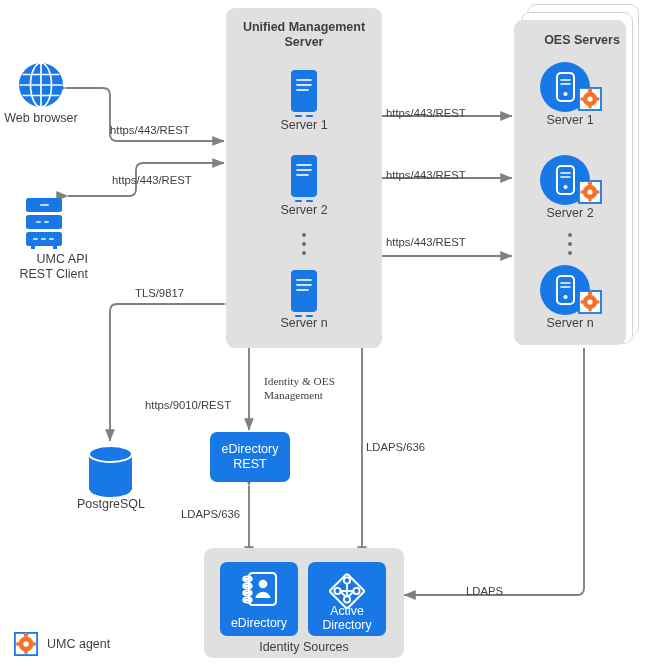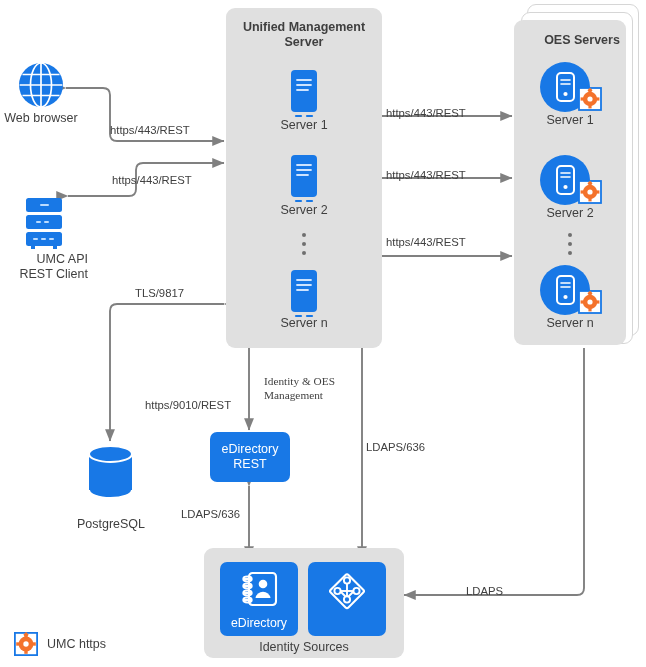--- a/index.html
+++ b/index.html
@@ -208,21 +208,21 @@
   <div class="node-label" style="left:0px;top:252px;width:88px;text-align:right;">UMC API
 REST Client</div>
 
   <div class="abs" style="left:88px;top:446px;">
     <svg width="45" height="52" viewBox="0 0 45 52">
       <path d="M1,8 L1,44 a21.5,8 0 0 0 43,0 L44,8 z" fill="#1878e6"></path>
       <ellipse cx="22.5" cy="8" rx="21.5" ry="8" fill="#1878e6" stroke="#ffffff" stroke-width="2"></ellipse>
       <path d="M1,44 a21.5,8 0 0 0 43,0" fill="none" stroke="#ffffff" stroke-width="2"></path>
     </svg>
   </div>
-  <div class="node-label" style="left:64px;top:497px;width:94px;margin-top:20px;">PostgreSQL</div>
+  <div class="node-label" style="left:64px;top:497px;width:94px;">PostgreSQL</div>
 
   <div class="group-box" style="left:226px;top:8px;width:156px;height:340px;"></div>
   <div class="group-title" style="left:226px;top:20px;width:156px;">Unified Management
 Server</div>
 
   <div class="abs" style="left:289px;top:70px;">
     <svg width="30" height="48" viewBox="0 0 30 48">
       <rect x="2" y="0" width="26" height="42" rx="4" fill="#1878e6"></rect>
       <g stroke="#cde3ff" stroke-width="1.8" stroke-linecap="round">
         <line x1="8" y1="10" x2="22" y2="10"></line>
@@ -401,35 +401,37 @@
         <line x1="15" y1="20" x2="22" y2="27"></line>
         <line x1="29" y1="20" x2="22" y2="27"></line>
       </g>
       <g fill="#1878e6" stroke="#ffffff" stroke-width="1.9">
         <circle cx="22" cy="9.5" r="3.1"></circle>
         <circle cx="12.5" cy="20" r="3.1"></circle>
         <circle cx="31.5" cy="20" r="3.1"></circle>
         <circle cx="22" cy="28.5" r="3.1"></circle>
       </g>
     </svg>
+    <div class="cap" style="bottom:4px;">Active
+Directory</div>
   </div>
 
   <div class="group-caption" style="left:204px;top:640px;width:200px;">Identity Sources</div>
 
   <div class="legend" style="left:14px;top:632px;">
     <svg width="24" height="24" viewBox="0 0 24 24">
       <rect x="0.9" y="0.9" width="22.2" height="22.2" fill="#ffffff" stroke="#1878e6" stroke-width="1.8"></rect>
       <g transform="translate(12,12)">
         <g fill="#f4722b">
           <circle cx="0" cy="0" r="7.4"></circle>
           <rect x="-1.7" y="-9.8" width="3.4" height="4.2"></rect>
           <rect x="-1.7" y="5.6" width="3.4" height="4.2"></rect>
           <rect x="-9.8" y="-1.7" width="4.2" height="3.4"></rect>
           <rect x="5.6" y="-1.7" width="4.2" height="3.4"></rect>
           <rect x="-8.4" y="-8.4" width="3.8" height="3.8" transform="rotate(45)"></rect>
         </g>
         <circle cx="0" cy="0" r="2.7" fill="#ffffff"></circle>
       </g>
     </svg>
-    <span class="lg-text">UMC https</span>
+    <span class="lg-text">UMC agent</span>
   </div>
 
 </div>
 
 </body></html>

